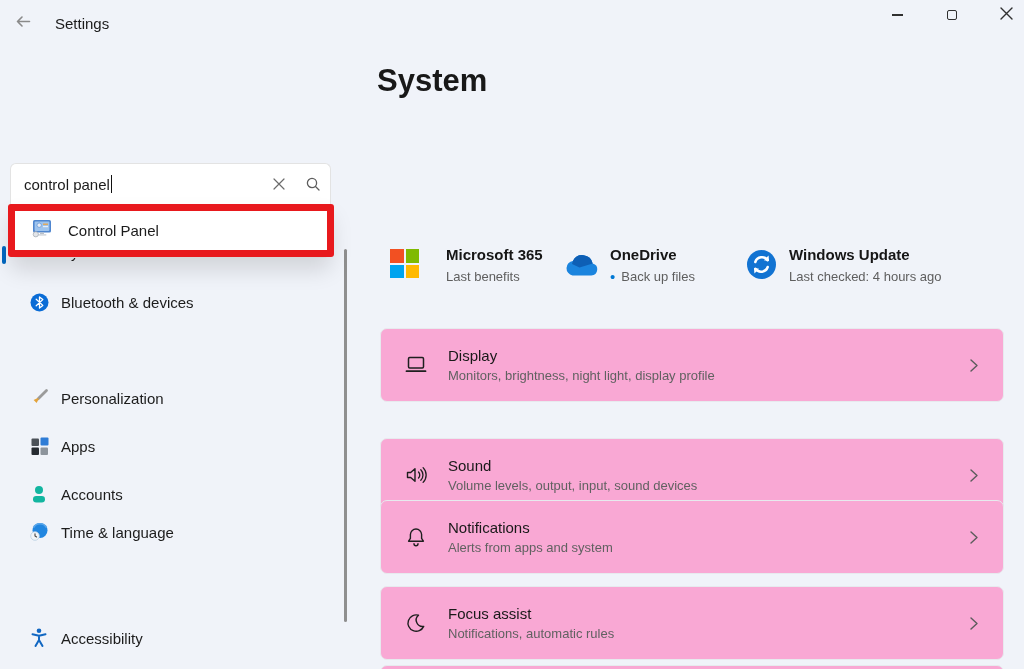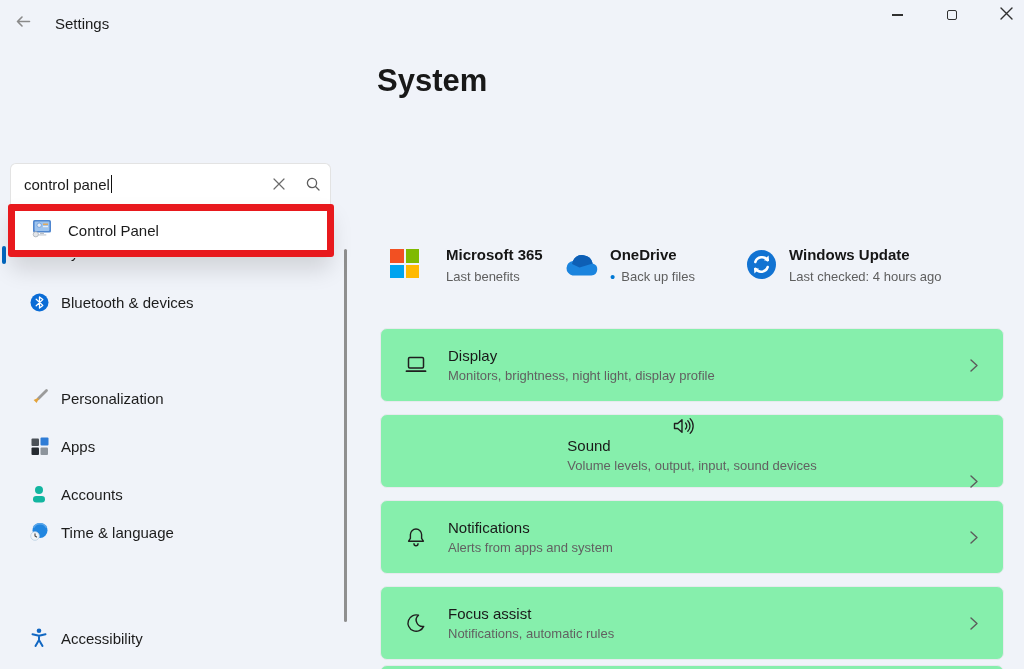--- a/index.html
+++ b/index.html
@@ -45,21 +45,21 @@
   .side-scrollbar { position:absolute; left:344px; top:249px; width:3px; height:373px; background:#8f8f8f; border-radius:2px; z-index:2; cursor:pointer; }
 
   
   .page-title { position:absolute; left:377px; top:63px; font-size:31px; font-weight:600; color:#181818; }
 
   .hero-card { position:absolute; cursor:pointer; }
   .hero-title { font-size:15px; font-weight:700; color:#161616; }
   .hero-sub { margin-top:6px; font-size:13px; color:#5e5e5e; display:flex; align-items:center; }
   .hero-bullet { color:#0078d4; font-size:15px; margin-right:6px; line-height:10px; }
 
-  .row-card { position:absolute; left:380px; width:624px; height:74px; background:#86efac;
+  .row-card { position:absolute; left:380px; width:624px; height:74px; background:#f9a8d4;
     border:1px solid #e7eaee; border-radius:7px; display:flex; align-items:center; padding:0 22px; cursor:pointer; }
   .row-icon { width:26px; margin-right:19px; display:flex; align-items:center; justify-content:center; }
   .row-title { font-size:15px; color:#191919; }
   .row-sub { margin-top:4px; font-size:13px; color:#616161; }
   .row-chevron { margin-left:auto; display:flex; align-items:center; }
 
   .ms-logo { display:grid; grid-template-columns:13.5px 13.5px; grid-template-rows:13.5px 13.5px; gap:2px; }
 </style>
 </head>
 <body>
@@ -264,21 +264,21 @@
       <div class="row-title">Display</div>
       <div class="row-sub">Monitors, brightness, night light, display profile</div>
     </span>
     <span class="row-chevron">
       <svg width="15" height="17" viewBox="0 0 15 17">
           <path d="M5,3 L11,8.5 L5,14" stroke="#5c5c5c" stroke-width="1.4" fill="none" stroke-linecap="round" stroke-linejoin="round"></path>
         </svg>
     </span>
   </div>
 
-  <div class="row-card" style="top:414px;flex-direction:column;">
+  <div class="row-card" style="top:438px;">
     <span class="row-icon">
       <svg width="24" height="22" viewBox="0 0 24 22">
           <path d="M3.5,8.5 v5 h3.2 l4.3,3.8 v-12.6 l-4.3,3.8 z" stroke="#1f1f1f" stroke-width="1.4" fill="none" stroke-linejoin="round"></path>
           <path d="M14.5,8 a4.2,4.2 0 0 1 0,6" stroke="#1f1f1f" stroke-width="1.3" fill="none" stroke-linecap="round"></path>
           <path d="M16.8,5.8 a7.3,7.3 0 0 1 0,10.4" stroke="#1f1f1f" stroke-width="1.3" fill="none" stroke-linecap="round"></path>
           <path d="M19.1,3.6 a10.5,10.5 0 0 1 0,14.8" stroke="#1f1f1f" stroke-width="1.3" fill="none" stroke-linecap="round"></path>
         </svg>
     </span>
     <span>
       <div class="row-title">Sound</div>

